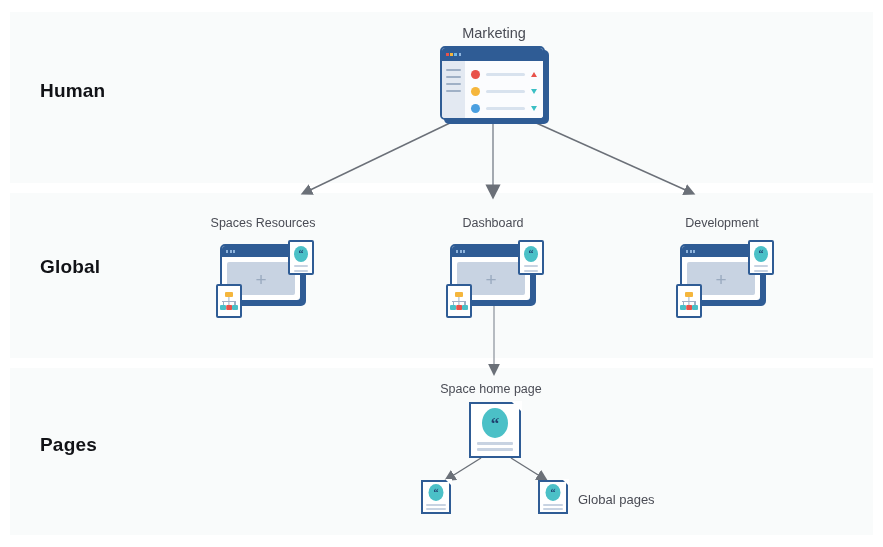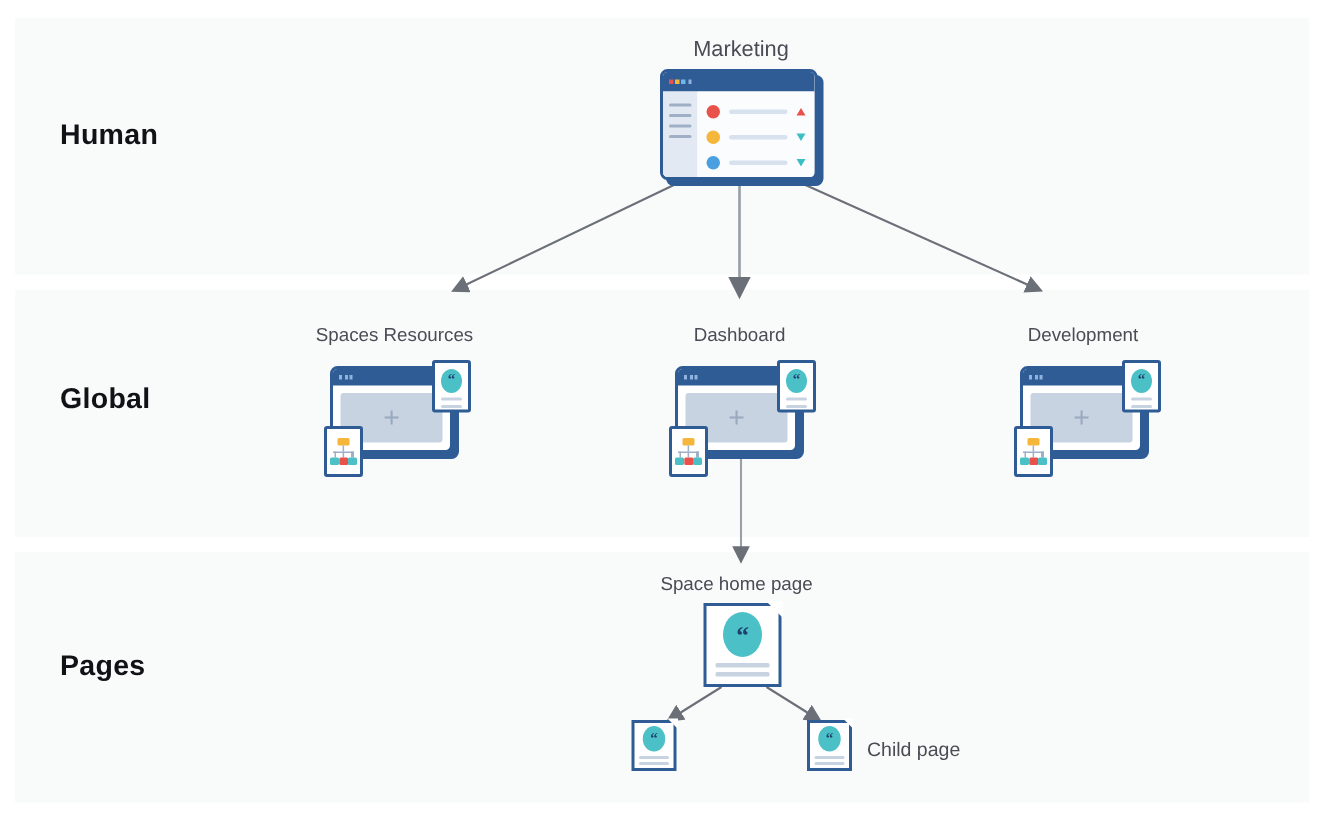--- a/index.html
+++ b/index.html
@@ -543,15 +543,15 @@
   </div>
 
   <div class="page-doc doc-child" id="doc-child-right">
     <div class="doc-body"></div>
     <div class="doc-circle">“</div>
     <div class="doc-line l1"></div>
     <div class="doc-line l2"></div>
     <div class="doc-fold"></div>
   </div>
 
-  <div class="side-caption" style="left:578px; top:492px;">Child page</div>
+  <div class="side-caption" style="left:578px; top:492px;">Global pages</div>
 
 </div>
 
 </body></html>

